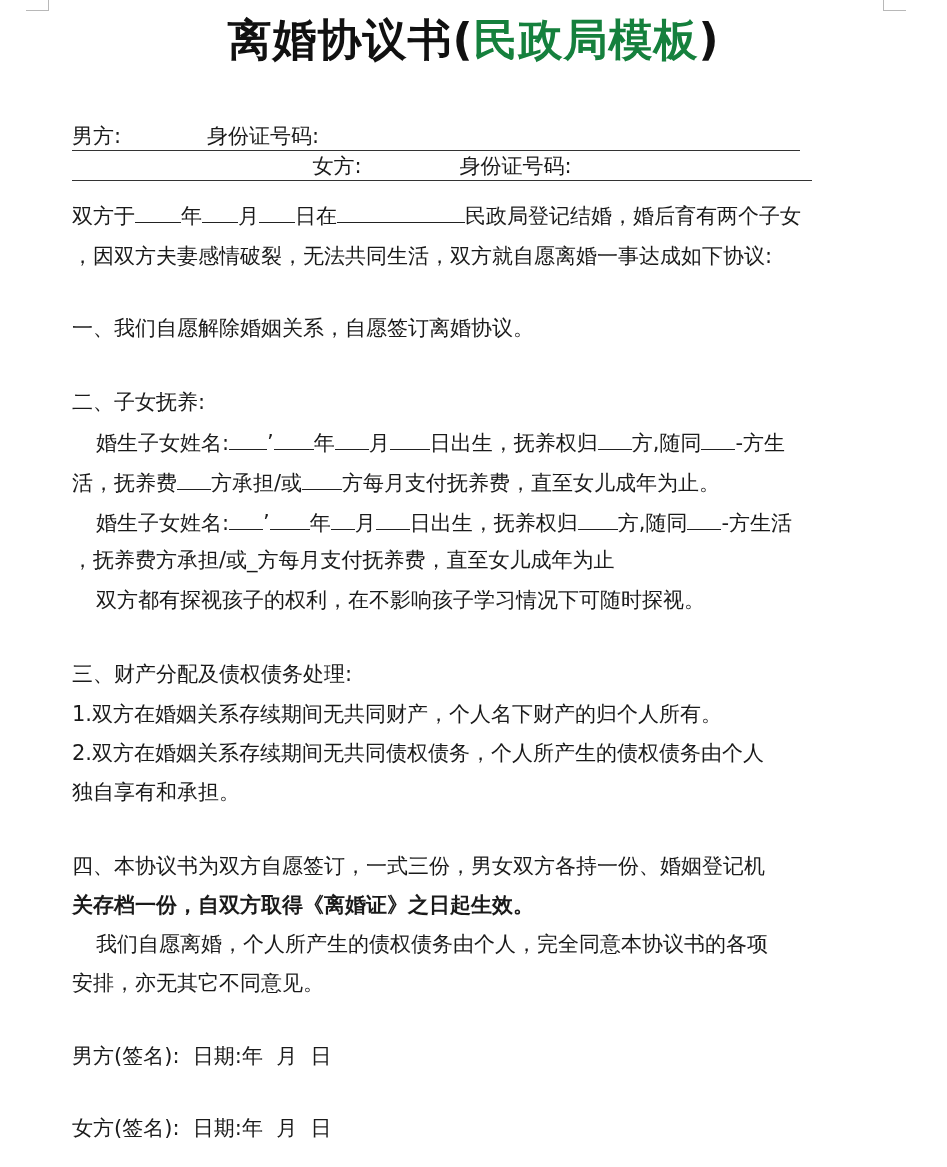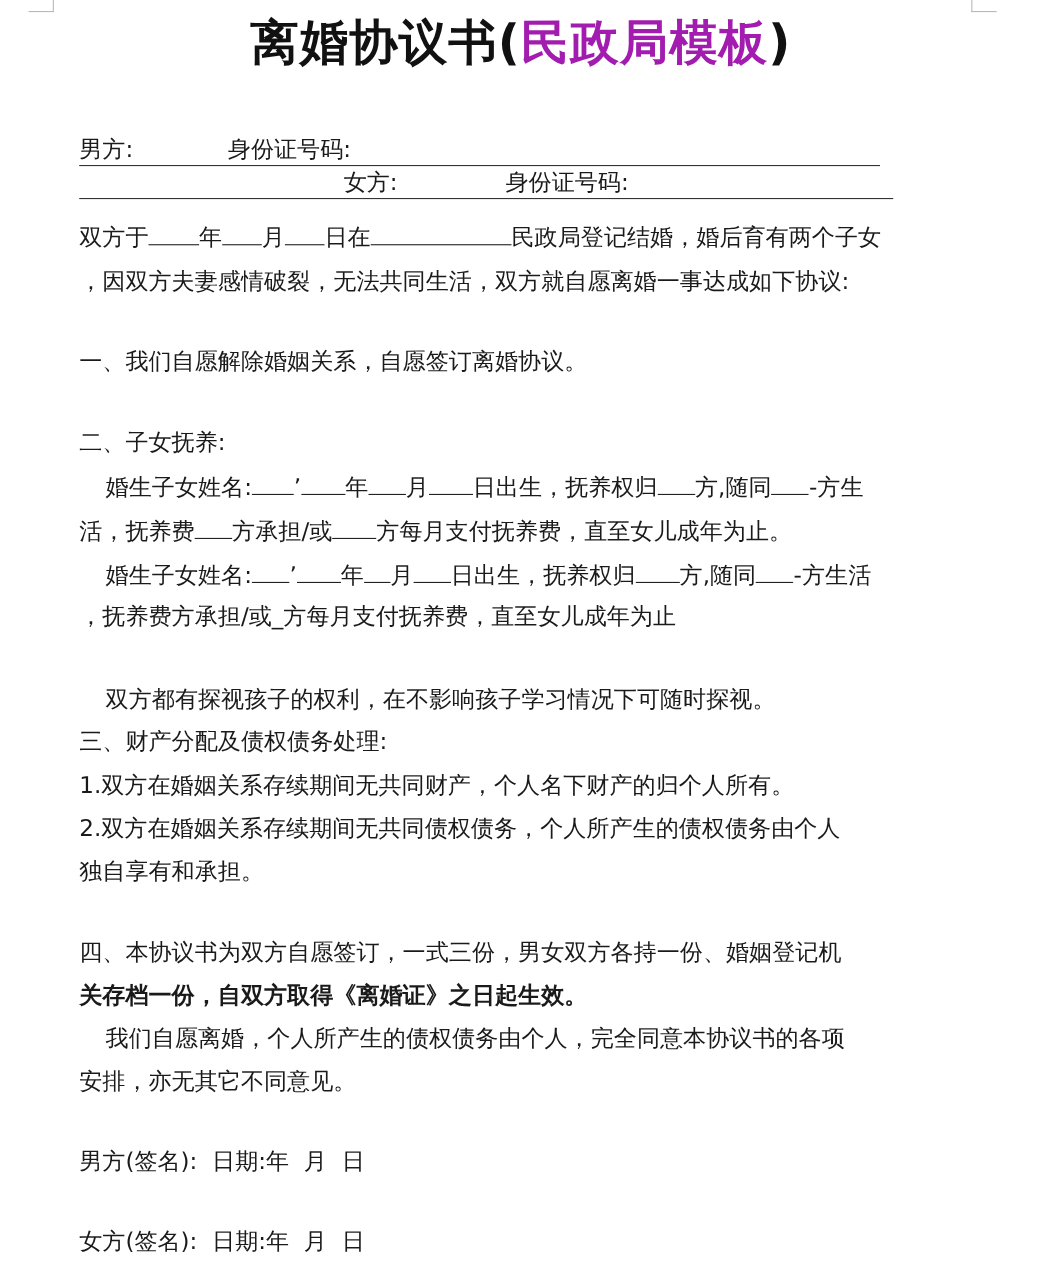--- a/index.html
+++ b/index.html
@@ -10,21 +10,21 @@
     }
     .corner { position: absolute; width: 22px; height: 10px; }
     .corner.tl { left: 26px; top: 0; border-right: 1px solid #b8b8b8; border-bottom: 1px solid #b8b8b8; }
     .corner.tr { left: 883px; top: 0; border-left: 1px solid #b8b8b8; border-bottom: 1px solid #b8b8b8; }
 
     .title {
       position: absolute; left: 0; top: 12px; width: 947px; text-align: center;
       font-size: 44px; line-height: 56px; font-weight: bold; letter-spacing: 1px;
       color: #111;
     }
-    .title .red { color: #a21caf; }
+    .title .red { color: #15803d; }
 
     .line {
       position: absolute; left: 72px; font-size: 21px; line-height: 28px; white-space: nowrap;
     }
     .ul-row { border-bottom: 1.5px solid #333; }
     .gap { display: inline-block; }
     .blank { display: inline-block; border-bottom: 1.5px solid #222; height: 22px; vertical-align: baseline; }
     .indent { padding-left: 24px; }
   </style>
 </head>
@@ -55,21 +55,21 @@
 <div class="line indent" style="top:427px;">
   <span>婚生子女姓名:</span><span class="blank" style="width:38px"></span><span>’</span><span class="blank" style="width:40px"></span><span>年</span><span class="blank" style="width:34px"></span><span>月</span><span class="blank" style="width:40px"></span><span>日出生，抚养权归</span><span class="blank" style="width:34px"></span><span>方,随同</span><span class="blank" style="width:34px"></span><span>-方生</span>
 </div>
 <div class="line" style="top:467px;">
   <span>活，抚养费</span><span class="blank" style="width:34px"></span><span>方承担/或</span><span class="blank" style="width:40px"></span><span>方每月支付抚养费，直至女儿成年为止。</span>
 </div>
 <div class="line indent" style="top:507px;">
   <span>婚生子女姓名:</span><span class="blank" style="width:34px"></span><span>’</span><span class="blank" style="width:40px"></span><span>年</span><span class="blank" style="width:24px"></span><span>月</span><span class="blank" style="width:34px"></span><span>日出生，抚养权归</span><span class="blank" style="width:40px"></span><span>方,随同</span><span class="blank" style="width:34px"></span><span>-方生活</span>
 </div>
 <div class="line" style="top:546px;">，抚养费方承担/或_方每月支付抚养费，直至女儿成年为止</div>
-<div class="line indent" style="top:586px;margin-top:36px;">双方都有探视孩子的权利，在不影响孩子学习情况下可随时探视。</div>
+<div class="line indent" style="top:586px;">双方都有探视孩子的权利，在不影响孩子学习情况下可随时探视。</div>
 
 <div class="line" style="top:660px;">三、财产分配及债权债务处理:</div>
 <div class="line" style="top:700px;">1.双方在婚姻关系存续期间无共同财产，个人名下财产的归个人所有。</div>
 <div class="line" style="top:739px;">2.双方在婚姻关系存续期间无共同债权债务，个人所产生的债权债务由个人</div>
 <div class="line" style="top:778px;">独自享有和承担。</div>
 
 <div class="line" style="top:852px;">四、本协议书为双方自愿签订，一式三份，男女双方各持一份、婚姻登记机</div>
 <div class="line" style="top:891px;font-weight:bold;">关存档一份，自双方取得《离婚证》之日起生效。</div>
 <div class="line indent" style="top:930px;">我们自愿离婚，个人所产生的债权债务由个人，完全同意本协议书的各项</div>
 <div class="line" style="top:969px;">安排，亦无其它不同意见。</div>

